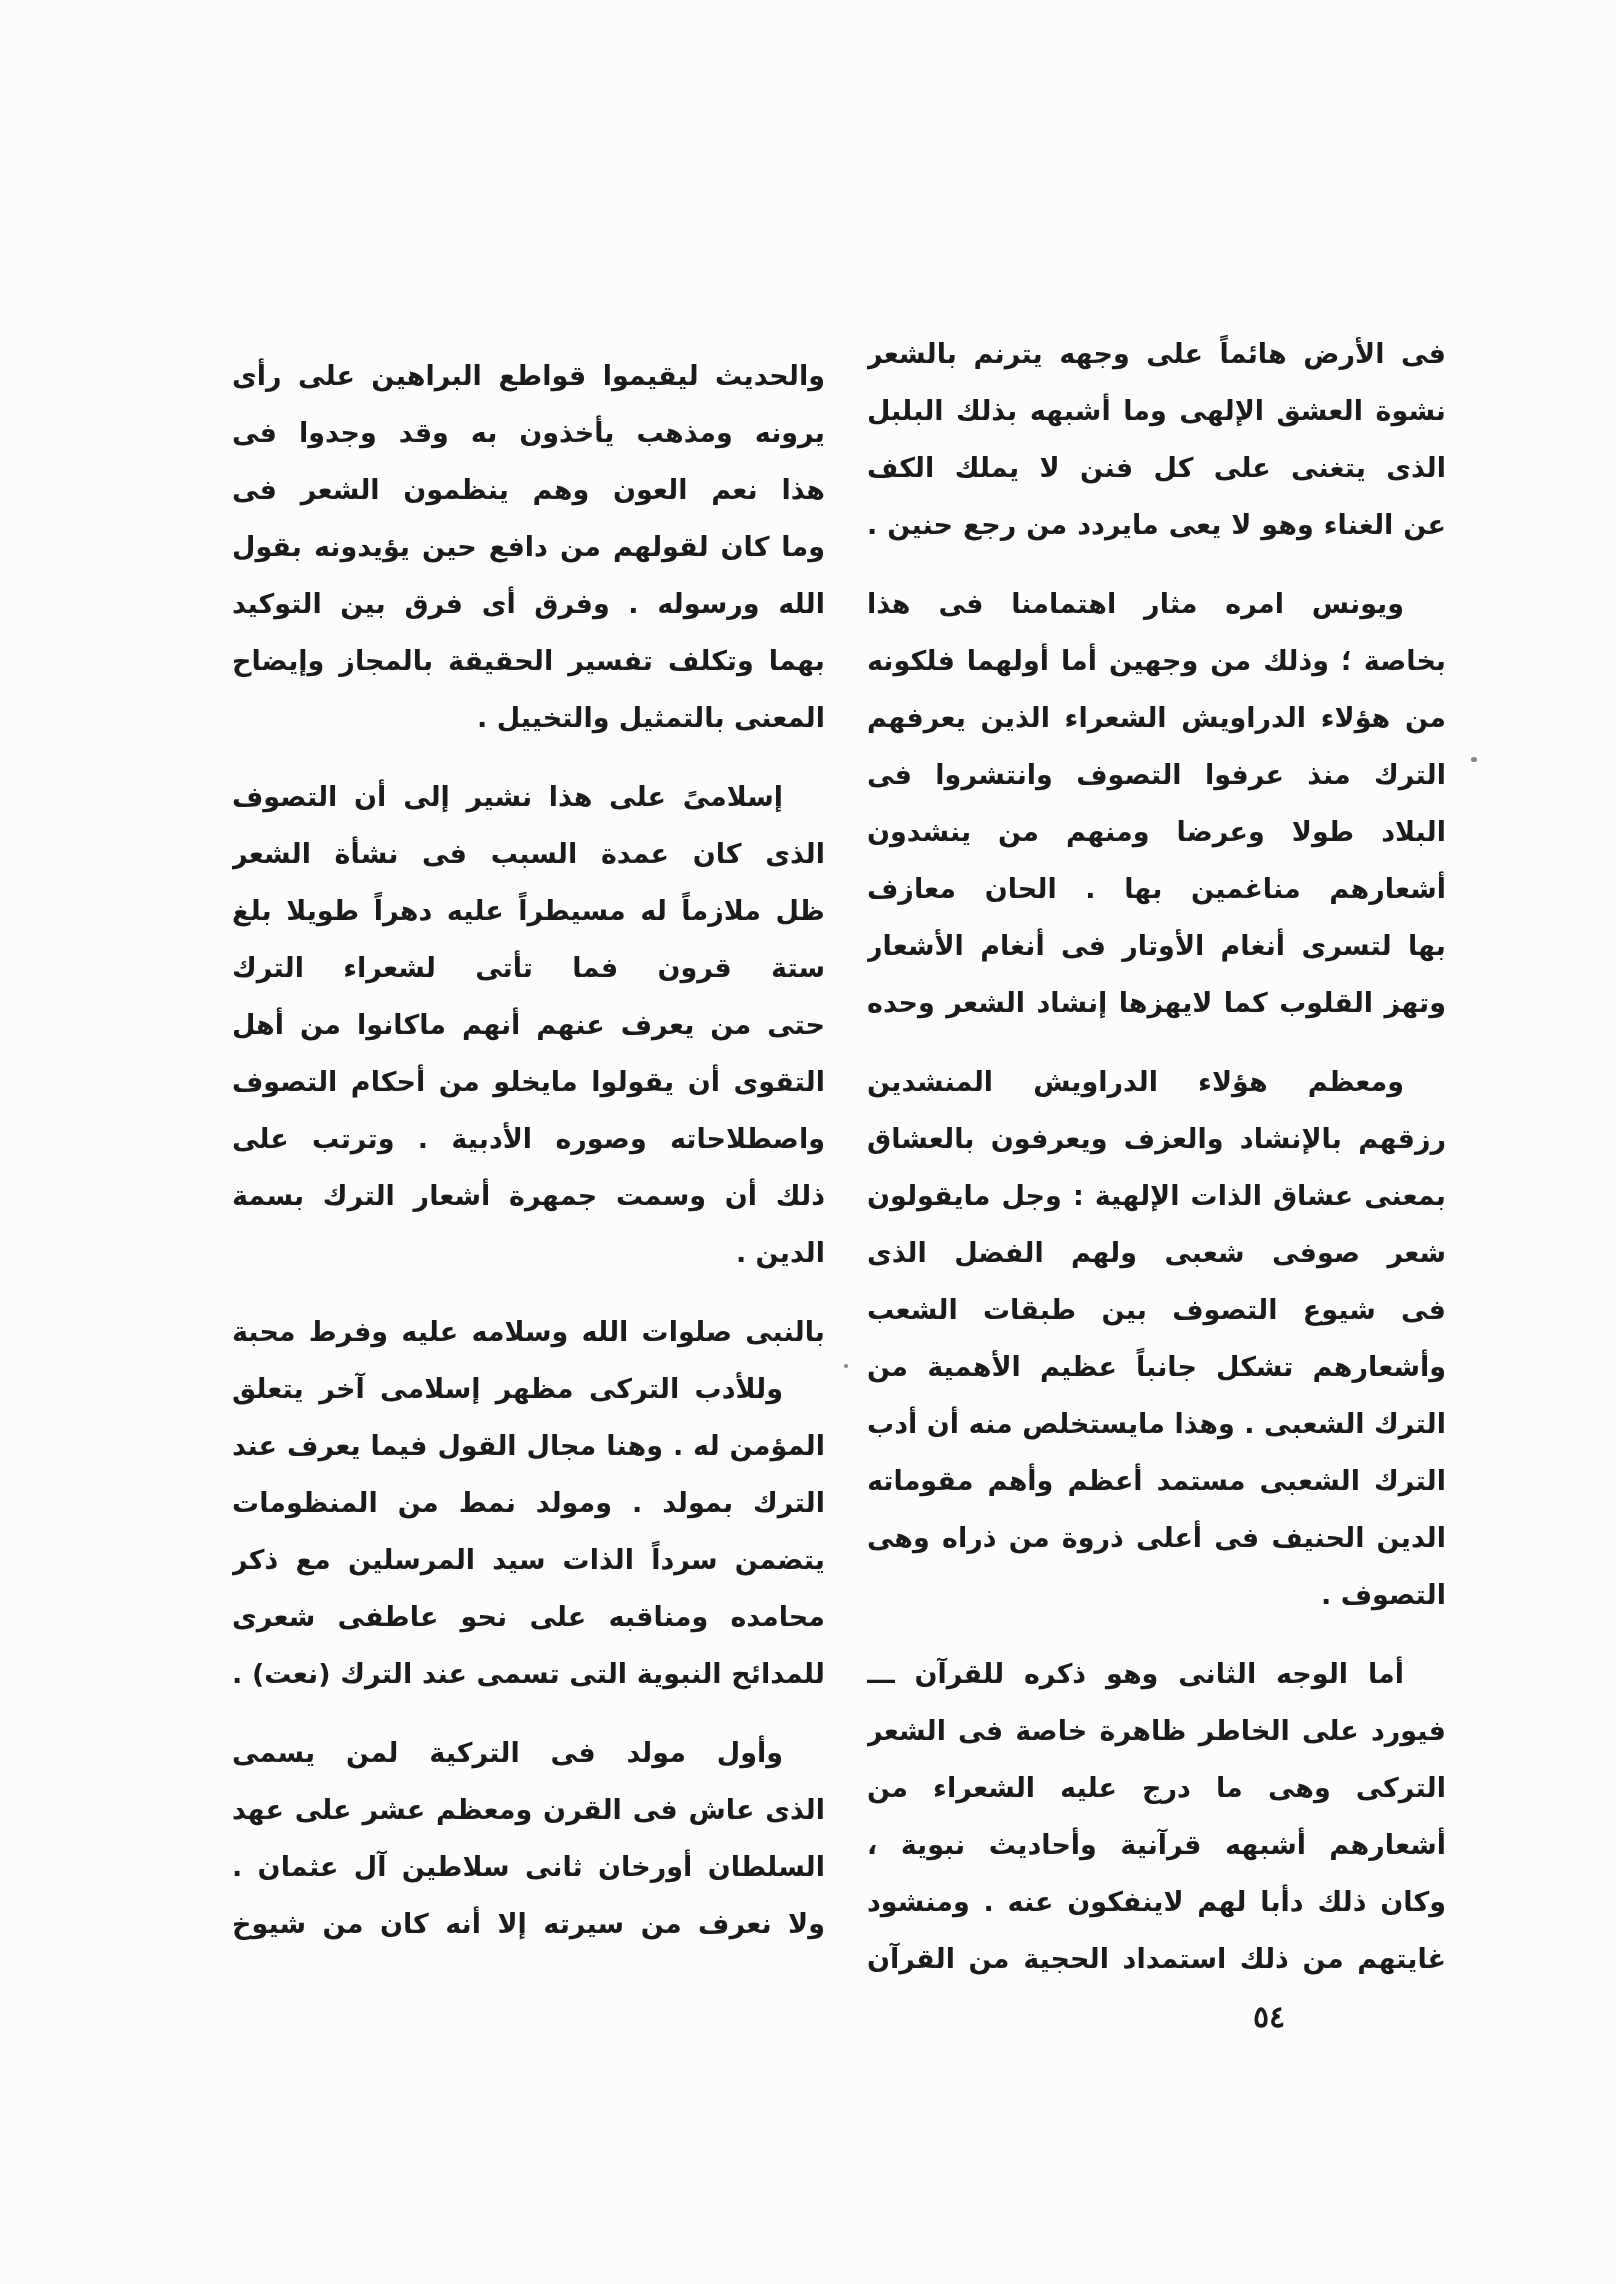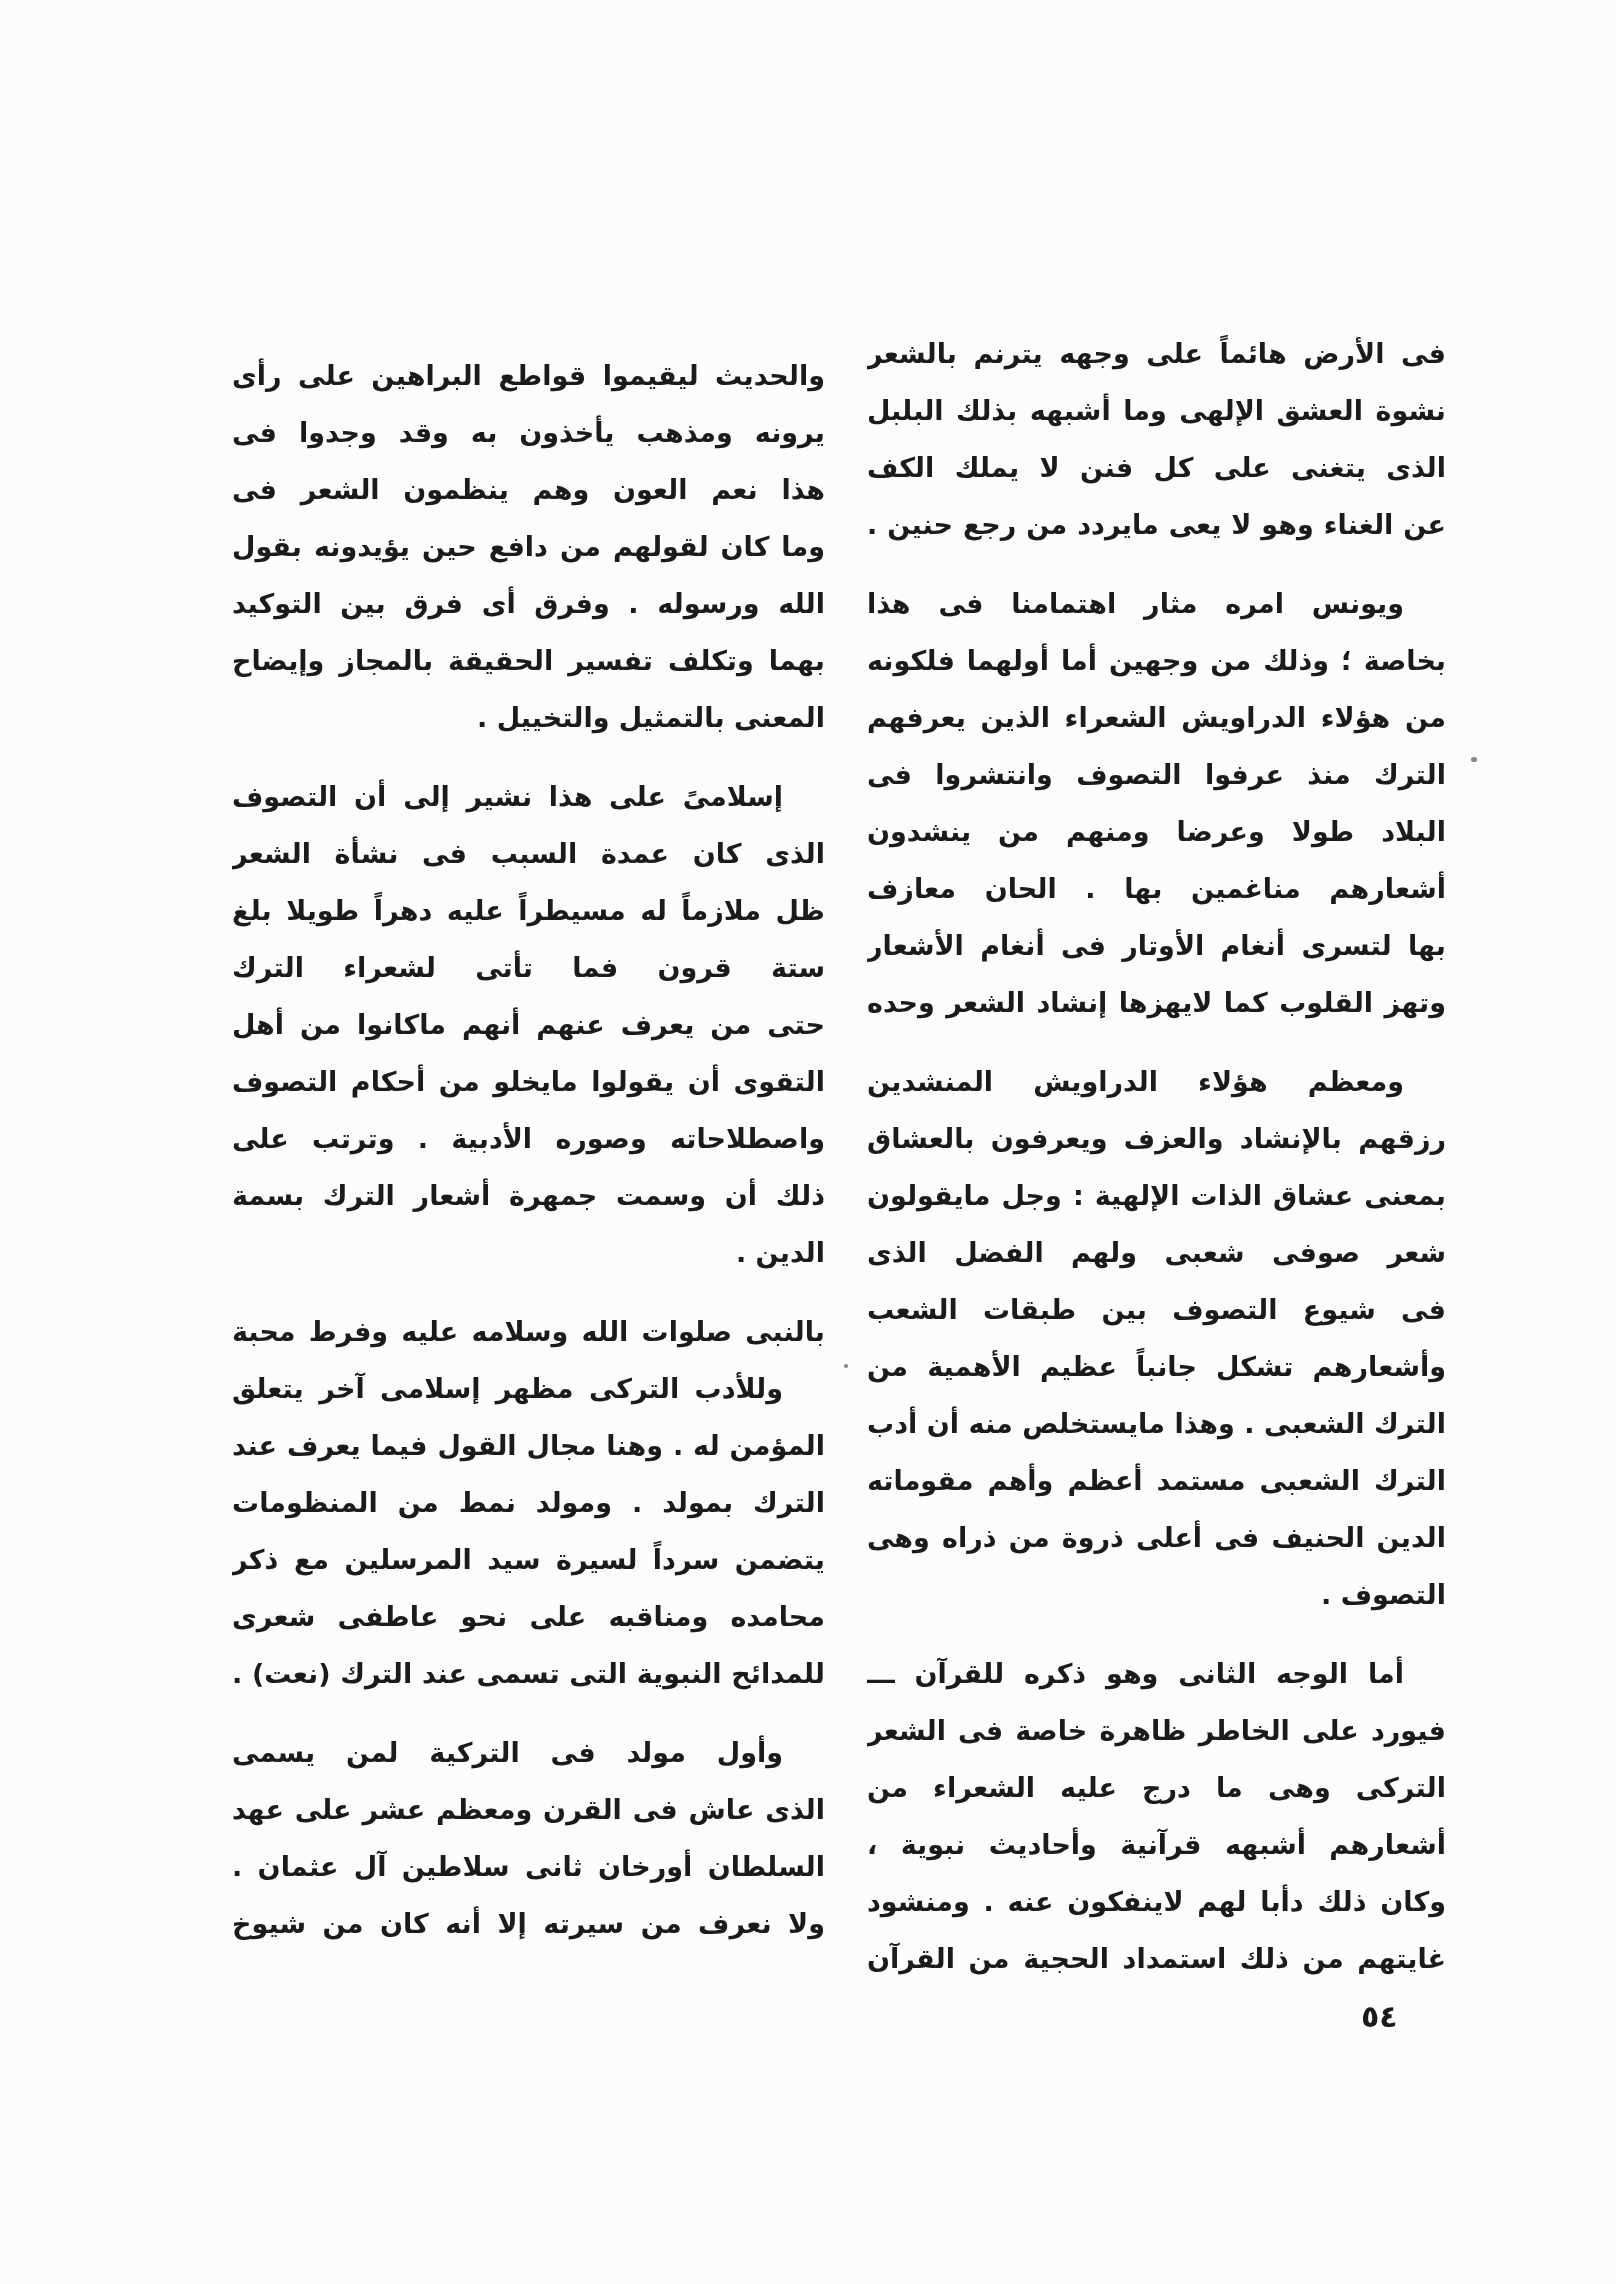--- a/index.html
+++ b/index.html
@@ -30,26 +30,27 @@
     overflow: hidden;
     text-align: justify;
     text-align-last: justify;
     text-justify: inter-word;
     white-space: normal;
   }
   .line.noj { text-align-last: right; }
   .line.ind { padding-right: 42px; }
   .page-number {
     position: absolute;
-    left: 1362px;
+    left: 1254px;
     top: 1999px;
     font-size: 30px;
     font-weight: 700;
     direction: rtl;
     color: var(--ink, #1b1b1b);
+    font-family: Liberation Serif, serif;
   }
   .speck {
     position: absolute;
     background: #2a2a2a;
     border-radius: 50%;
     opacity: 0.55;
   }
   .speck.s1 { left: 1472px; top: 757px; width: 5.9px; height: 4.6px; }
   .speck.s2 { left: 845px; top: 1364px; width: 3.9px; height: 3.9px; }
 </style>
@@ -115,21 +116,21 @@
         <div class="line">التقوى أن يقولوا مايخلو من أحكام التصوف</div>
         <div class="line">واصطلاحاته وصوره الأدبية . وترتب على</div>
         <div class="line">ذلك أن وسمت جمهرة أشعار الترك بسمة</div>
         <div class="line noj">الدين .</div>
       </div>
       <div class="para">
         <div class="line">بالنبى صلوات الله وسلامه عليه وفرط محبة</div>
         <div class="line ind">وللأدب التركى مظهر إسلامى آخر يتعلق</div>
         <div class="line">المؤمن له . وهنا مجال القول فيما يعرف عند</div>
         <div class="line">الترك بمولد . ومولد نمط من المنظومات</div>
-        <div class="line">يتضمن سرداً لسيرة سيد المرسلين مع ذكر</div>
+        <div class="line">يتضمن سرداً الذات سيد المرسلين مع ذكر</div>
         <div class="line">محامده ومناقبه على نحو عاطفى شعرى مباين</div>
         <div class="line">للمدائح النبوية التى تسمى عند الترك (نعت) .</div>
       </div>
       <div class="para">
         <div class="line ind">وأول مولد فى التركية لمن يسمى سليمان چلبى</div>
         <div class="line">الذى عاش فى القرن ومعظم عشر على عهد</div>
         <div class="line">السلطان أورخان ثانى سلاطين آل عثمان .</div>
         <div class="line">ولا نعرف من سيرته إلا أنه كان من شيوخ</div>
       </div>
     </section>

